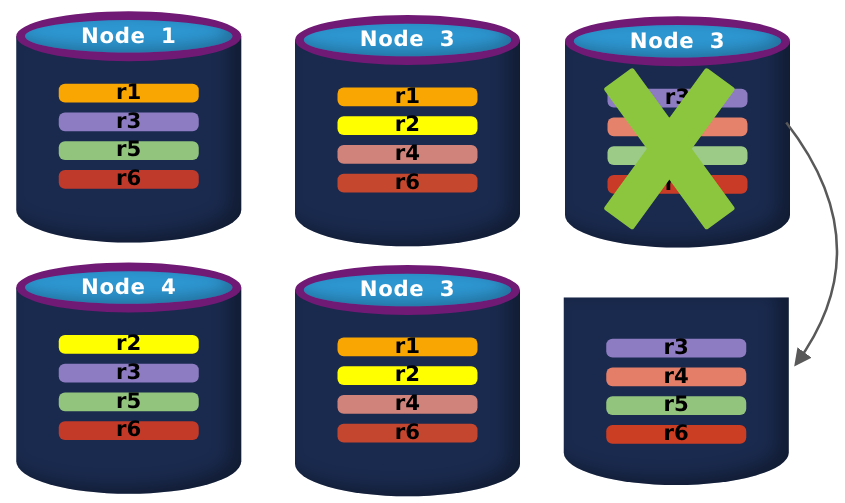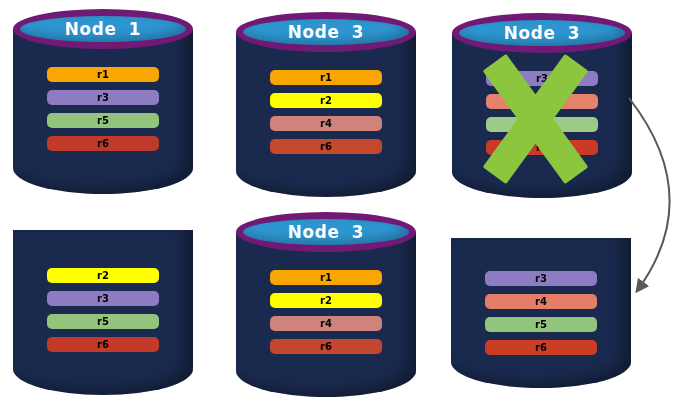--- a/index.html
+++ b/index.html
@@ -57,21 +57,21 @@
   .bar {
     height: 15px;
     margin-bottom: 8px;
     border-radius: 5px;
     display: flex;
     align-items: center;
     justify-content: center;
   }
   .bar-label {
     color: #000000;
-    font-size: 10px;
+    font-size: 17px;
     font-weight: bold;
     line-height: 15px;
   }
   .x-mark {
     position: absolute;
     left: 0; top: 0; right: 0; bottom: 0;
     z-index: 5;
     pointer-events: none;
   }
   .x-arm {
@@ -160,20 +160,23 @@
         </div>
     </div>
     <div class="x-mark">
       <div class="x-arm x-arm-a" style="background-color: rgb(140, 198, 62);"></div>
       <div class="x-arm x-arm-b" style="background-color: rgb(140, 198, 62);"></div>
     </div>
   </div>
 
   <div class="node n4">
     <div class="cyl-body" style="background-color: rgb(26, 42, 78);"></div>
+    <div class="cyl-top" style="background-color: rgb(45, 149, 207);">
+      <span class="node-title">Node 4</span>
+    </div>
     <div class="bars">
       <div class="bar" style="background-color: rgb(255, 255, 0);">
           <span class="bar-label">r2</span>
         </div>
       <div class="bar" style="background-color: rgb(142, 124, 195);">
           <span class="bar-label">r3</span>
         </div>
       <div class="bar" style="background-color: rgb(147, 196, 125);">
           <span class="bar-label">r5</span>
         </div>

